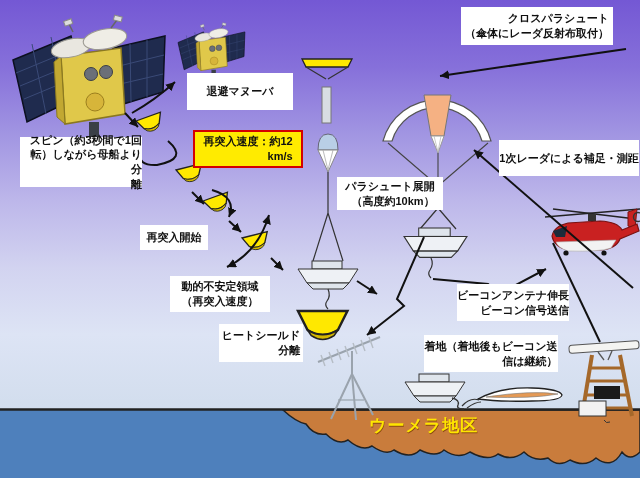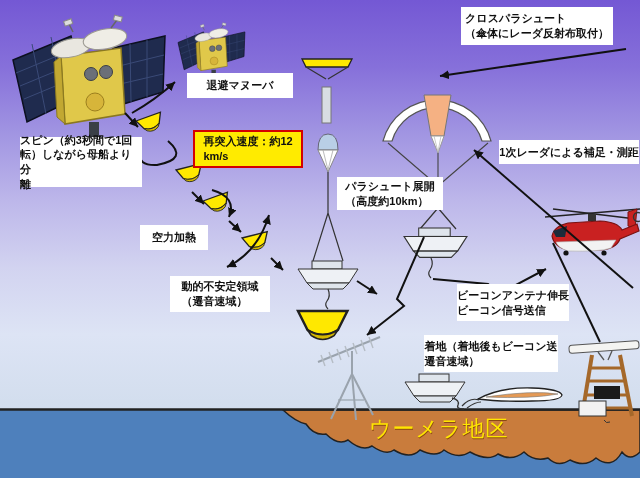--- a/index.html
+++ b/index.html
@@ -5,26 +5,26 @@
   html,body{margin:0;padding:0;background:#444;}
   .scene{
     position:relative;width:640px;height:478px;overflow:hidden;
     background:linear-gradient(180deg,#7458d4 0%,#8670da 14%,#a195e2 28%,#bdb7ea 42%,#d2d3f0 56%,#dde4f5 70%,#d3deee 84%,#cfdbeb 100%);
     font-family:"Liberation Sans","DejaVu Sans",sans-serif;
   }
   svg.layer{position:absolute;left:0;top:0;z-index:1;}
   .lbl{
     position:absolute;z-index:3;background:#ffffff;color:#101010;
     font-weight:bold;font-size:11px;line-height:1.32;
-    display:flex;align-items:center;justify-content:center;text-align:left;
+    display:flex;align-items:center;justify-content:center;text-align:right;
     white-space:pre-line;box-sizing:border-box;
   }
   .lbl.hl{background:#ffeb00;border:2px solid #d40000;}
   .area-title{
-    position:absolute;z-index:3;color:#ffe600;font-weight:normal;font-size:22px;
+    position:absolute;z-index:3;color:#ffe600;font-weight:bold;font-size:17px;
     letter-spacing:1px;white-space:nowrap;text-shadow:0.5px 0.5px 0 #8a4a10;
   }
 </style>
 </head>
 <body>
 
 <div class="scene">
 
   <svg class="layer" width="640" height="478" viewBox="0 0 640 478">
     <defs>
@@ -182,45 +182,47 @@
       <path d="M271,258 L283,270" marker-end="url(#ah)"></path>
       <path d="M357,281 L377,294" marker-end="url(#ah)"></path>
       <path d="M626,49 L440,76" marker-end="url(#ah)"></path>
       <path d="M633,288 L474,150" marker-end="url(#ah)"></path>
       <path d="M600,342 L553,243"></path>
       <path d="M424,237 L397,299 L404,306 L367,335" marker-end="url(#ah)"></path>
       <path d="M433,279 L488,284 L499,294 L546,269" marker-end="url(#ah)"></path>
     </g>
   </svg>
 
-  <div class="lbl" style="left:187px;top:73px;width:106px;height:25px;">退避マヌーバ</div>
+  <div class="lbl" style="left:187px;top:73px;width:106px;height:37px;">退避マヌーバ</div>
 
   <div class="lbl" style="left:4px;top:137px;width:122px;height:50px;margin-left:16px;">スピン（約3秒間で1回
 転）しながら母船より分
 離</div>
 
   <div class="lbl hl" style="left:193px;top:130px;width:110px;height:38px;">再突入速度：約12
 km/s</div>
 
 
-  <div class="lbl" style="left:140px;top:225px;width:68px;height:25px;">空力加熱</div>
+  <div class="lbl" style="left:140px;top:225px;width:68px;height:25px;">再突入開始</div>
 
   <div class="lbl" style="left:170px;top:276px;width:100px;height:36px;">動的不安定領域
-（遷音速域）</div>
-
+（再突入速度）</div>
+
+  <div class="lbl" style="left:219px;top:324px;width:84px;height:38px;">ヒートシールド
+分離</div>
 
   <div class="lbl" style="left:337px;top:177px;width:106px;height:33px;">パラシュート展開
 （高度約10km）</div>
 
   <div class="lbl" style="left:461px;top:7px;width:152px;height:38px;">クロスパラシュート
 （傘体にレーダ反射布取付）</div>
 
-  <div class="lbl" style="left:499px;top:140px;width:140px;height:24px;">1次レーダによる補足・測距</div>
+  <div class="lbl" style="left:499px;top:140px;width:140px;height:36px;">1次レーダによる補足・測距</div>
 
   <div class="lbl" style="left:457px;top:284px;width:112px;height:37px;">ビーコンアンテナ伸長
 ビーコン信号送信</div>
 
   <div class="lbl" style="left:424px;top:335px;width:134px;height:37px;">着地（着地後もビーコン送
-遷音速域）</div>
+信は継続）</div>
 
   <div class="area-title" style="left:369px;top:414px;">ウーメラ地区</div>
 
 </div>
 
 </body></html>

